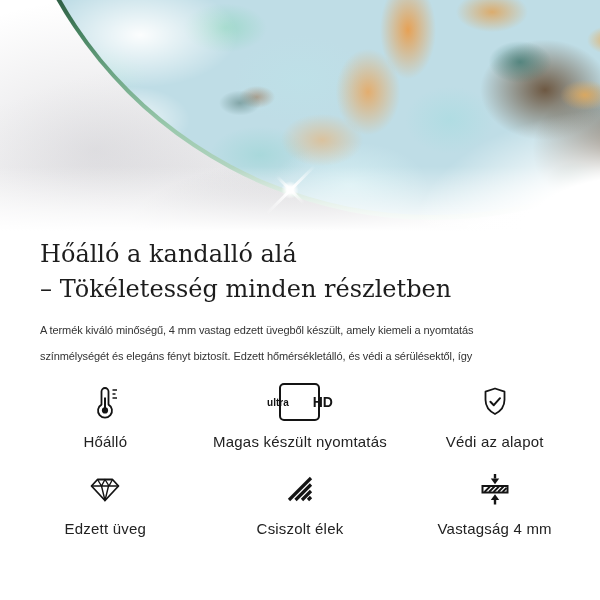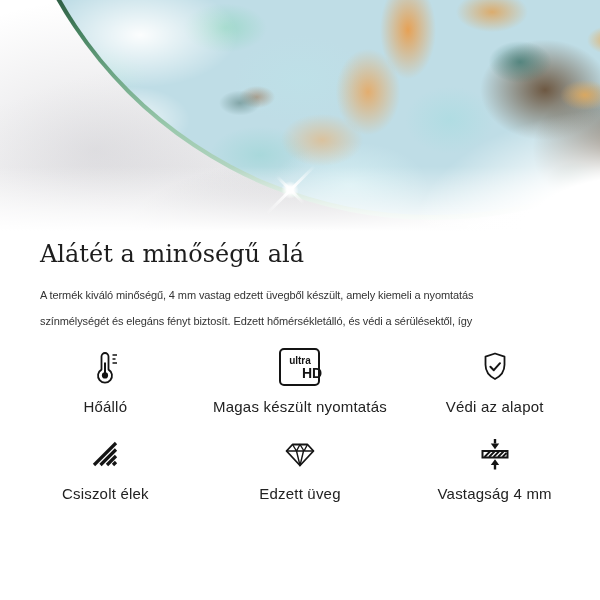--- a/index.html
+++ b/index.html
@@ -93,21 +93,21 @@
   .features{
     display:grid;grid-template-columns:repeat(3,1fr);
     padding:0 8px;margin-top:12px;row-gap:18px;
   }
   .feature{display:flex;flex-direction:column;align-items:center;}
   .feature-icon{height:42px;display:flex;align-items:center;justify-content:center;}
   .feature-label{margin-top:10px;font-size:15px;color:#222222;letter-spacing:.2px;}
 
   .uhd-box{
     width:37px;height:34px;border:2.5px solid #141414;border-radius:5px;
-    display:flex;flex-direction:column;align-items:center;justify-content:center;
+    display:flex;flex-direction:row;align-items:center;justify-content:center;
     color:#141414;font-weight:bold;
   }
   .uhd-top{font-size:10px;line-height:11px;}
   .uhd-bottom{font-size:14px;line-height:14px;padding-left:24px;}
 
   svg{display:block;}
 </style>
 </head>
 <body>
 
@@ -119,21 +119,22 @@
     <div class="marble"></div>
     <div class="hero-fade"></div>
     <div class="sparkle">
       <div class="ray1"></div>
         <div class="ray2"></div>
         <div class="core"></div>
     </div>
   </div>
 
   <h1 class="title">
-    <span>Alátét a minőségű alá</span>
+    <span>Hőálló a kandalló alá</span>
+    <span>– Tökéletesség minden részletben</span>
   </h1>
 
   <div class="desc">
     <div class="line">A termék kiváló minőségű, 4 mm vastag edzett üvegből készült, amely kiemeli a nyomtatás</div>
     <div class="line">színmélységét és elegáns fényt biztosít. Edzett hőmérsékletálló, és védi a sérülésektől, így</div>
   </div>
 
   <div class="features">
 
     <div class="feature">
@@ -164,37 +165,37 @@
           <path d="M20 6.5 l9.5 3.2 v8.1 c0 6.8 -4.2 11.6 -9.5 14.2 c-5.3 -2.6 -9.5 -7.4 -9.5 -14.2 v-8.1 Z" stroke="#141414" stroke-width="1.8" stroke-linejoin="round"></path>
           <path d="M15.4 19.8 l3.4 3.4 l6.2 -7" stroke="#141414" stroke-width="2" stroke-linecap="round" stroke-linejoin="round"></path>
         </svg>
       </div>
       <div class="feature-label">Védi az alapot</div>
     </div>
 
     <div class="feature">
       <div class="feature-icon">
         <svg width="40" height="40" viewBox="0 0 40 40" fill="none">
+          <path d="M12.5 10.5 h15 l6 6.5 L20 31.5 L6.5 17 Z" stroke="#141414" stroke-width="1.8" stroke-linejoin="round"></path>
+          <path d="M6.5 17 h27 M12.5 10.5 l4 6.5 l3.5 -6.5 l4 6.5 l3.5 -6.5 M16.5 17 L20 31.5 l3.5 -14.5" stroke="#141414" stroke-width="1.4" stroke-linejoin="round"></path>
+        </svg>
+      </div>
+      <div class="feature-label">Edzett üveg</div>
+    </div>
+
+    <div class="feature">
+      <div class="feature-icon">
+        <svg width="40" height="40" viewBox="0 0 40 40" fill="none">
           <path d="M9 31 L31 9" stroke="#141414" stroke-width="3.2"></path>
           <path d="M15.5 31 L31 15.5" stroke="#141414" stroke-width="3.2"></path>
           <path d="M22 31 L31 22" stroke="#141414" stroke-width="3.2"></path>
           <path d="M28 31 L31 28" stroke="#141414" stroke-width="3.2"></path>
         </svg>
       </div>
       <div class="feature-label">Csiszolt élek</div>
-    </div>
-
-    <div class="feature">
-      <div class="feature-icon">
-        <svg width="40" height="40" viewBox="0 0 40 40" fill="none">
-          <path d="M12.5 10.5 h15 l6 6.5 L20 31.5 L6.5 17 Z" stroke="#141414" stroke-width="1.8" stroke-linejoin="round"></path>
-          <path d="M6.5 17 h27 M12.5 10.5 l4 6.5 l3.5 -6.5 l4 6.5 l3.5 -6.5 M16.5 17 L20 31.5 l3.5 -14.5" stroke="#141414" stroke-width="1.4" stroke-linejoin="round"></path>
-        </svg>
-      </div>
-      <div class="feature-label">Edzett üveg</div>
     </div>
 
     <div class="feature">
       <div class="feature-icon">
         <svg width="40" height="40" viewBox="0 0 40 40" fill="none">
           <rect x="7.5" y="17" width="25" height="6.5" stroke="#141414" stroke-width="2"></rect>
           <path d="M9.5 23 L15 17.5 M14 23 L19.5 17.5 M18.5 23 L24 17.5 M23 23 L28.5 17.5 M27.5 23 L31.5 19" stroke="#141414" stroke-width="1.8"></path>
           <line x1="20" y1="5" x2="20" y2="9.5" stroke="#141414" stroke-width="2.4"></line>
           <polygon points="15.8,9.5 24.2,9.5 20,15.2" fill="#141414"></polygon>
           <line x1="20" y1="35.5" x2="20" y2="31" stroke="#141414" stroke-width="2.4"></line>

